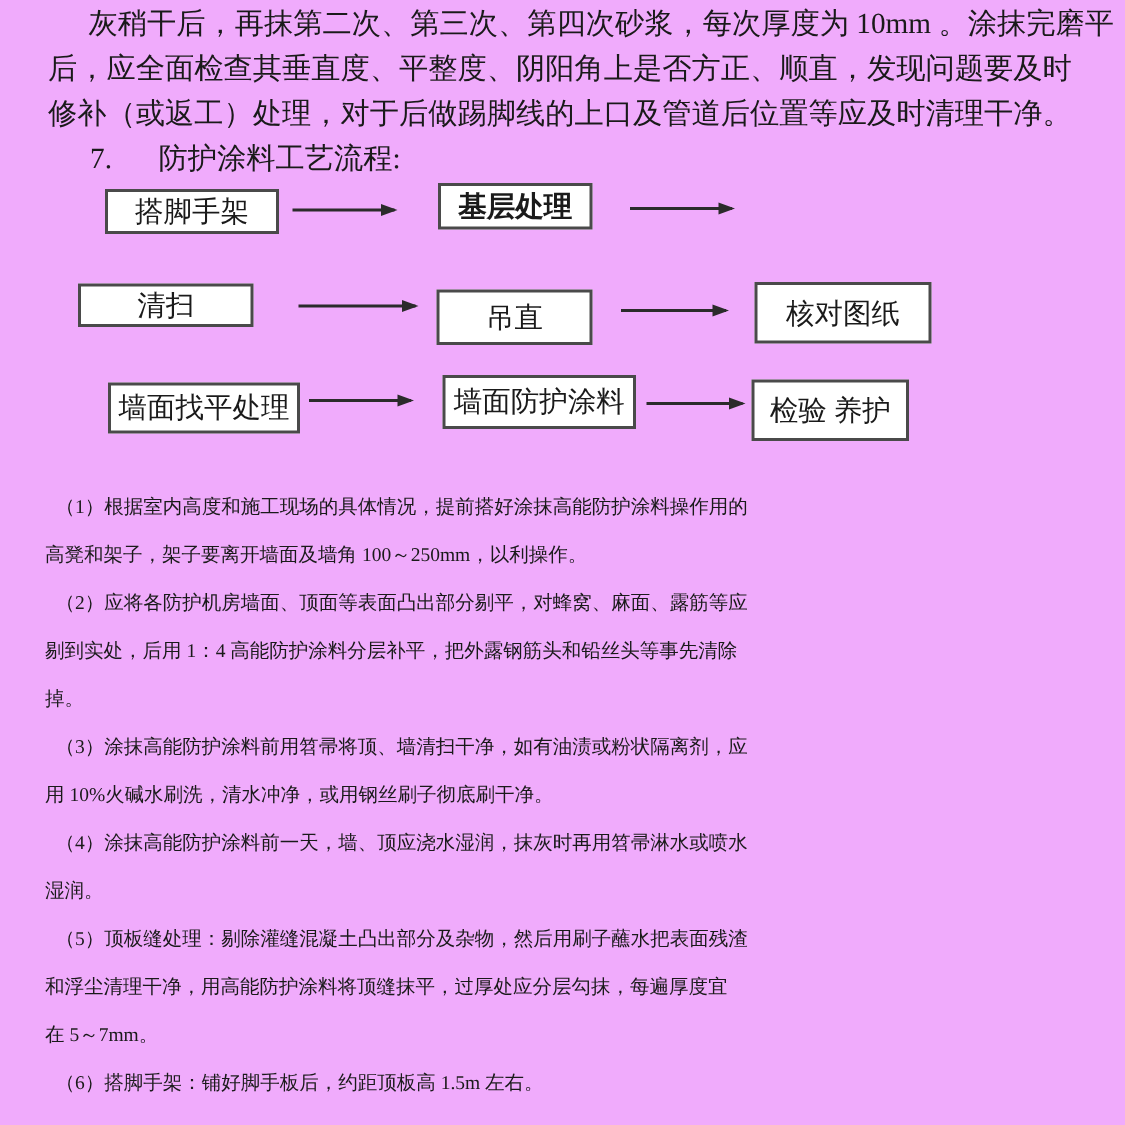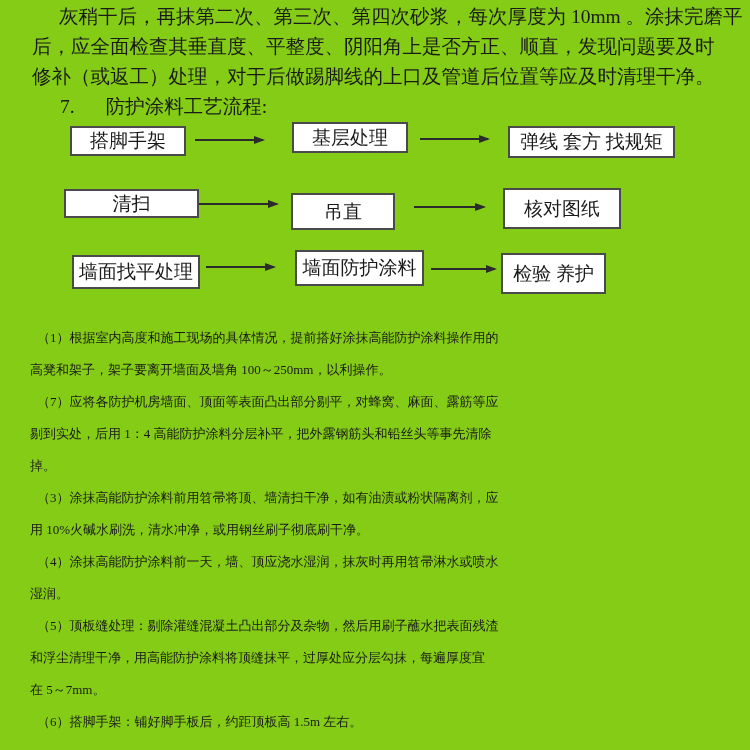--- a/index.html
+++ b/index.html
@@ -1,19 +1,19 @@
 <!DOCTYPE html>
 <html><head>
 <meta charset="utf-8">
 <style>
   html,body{margin:0;padding:0;}
   .page{
     position:relative;
     width:750px;height:750px;
-    background:#84cc16;
+    background:#f0abfc;
     overflow:hidden;
     font-family:"Liberation Serif","DejaVu Serif",serif;
     color:#1a1a1a;
   }
   
   .intro{position:absolute;left:32px;top:2px;width:694px;}
   .iline{height:30px;line-height:30px;font-size:19.5px;white-space:nowrap;}
   .iline.first{padding-left:27px;}
   
   .heading{position:absolute;left:60px;top:92px;height:30px;line-height:30px;font-size:19.5px;white-space:nowrap;}
@@ -53,43 +53,42 @@
   </div>
 
   <div class="heading">
     <span>7.</span><span class="htitle">防护涂料工艺流程:</span>
   </div>
 
   <div class="flow">
 
     <div class="fbox" style="left:70px;top:126px;width:116px;height:30px;">搭脚手架</div>
     <div class="arrow" style="left:195px;top:139px;width:68px;"></div>
-    <div class="fbox" style="left:292px;top:122px;width:116px;height:31px;">基层处理</div>
+    <div class="fbox" style="left:292px;top:122px;width:103px;height:31px;font-weight:bold;">基层处理</div>
     <div class="arrow" style="left:420px;top:138px;width:68px;"></div>
-    <div class="fbox" style="left:508px;top:126px;width:167px;height:32px;">弹线 套方 找规矩</div>
 
-    <div class="fbox" style="left:64px;top:189px;width:135px;height:29px;">清扫</div>
+    <div class="fbox" style="left:52px;top:189px;width:117px;height:29px;">清扫</div>
     <div class="arrow" style="left:199px;top:203px;width:78px;"></div>
     <div class="fbox" style="left:291px;top:193px;width:104px;height:37px;">吊直</div>
     <div class="arrow" style="left:414px;top:206px;width:70px;"></div>
     <div class="fbox" style="left:503px;top:188px;width:118px;height:41px;">核对图纸</div>
 
     <div class="fbox" style="left:72px;top:255px;width:128px;height:34px;">墙面找平处理</div>
     <div class="arrow" style="left:206px;top:266px;width:68px;"></div>
     <div class="fbox" style="left:295px;top:250px;width:129px;height:36px;text-align:right;">墙面防护涂料</div>
     <div class="arrow" style="left:431px;top:268px;width:64px;"></div>
     <div class="fbox" style="left:501px;top:253px;width:105px;height:41px;">检验 养护</div>
 
   </div>
 
   <div class="bodytext">
     <div class="bline pfirst">（1）根据室内高度和施工现场的具体情况，提前搭好涂抹高能防护涂料操作用的</div>
     <div class="bline">高凳和架子，架子要离开墙面及墙角 100～250mm，以利操作。</div>
 
-    <div class="bline pfirst">（7）应将各防护机房墙面、顶面等表面凸出部分剔平，对蜂窝、麻面、露筋等应</div>
+    <div class="bline pfirst">（2）应将各防护机房墙面、顶面等表面凸出部分剔平，对蜂窝、麻面、露筋等应</div>
     <div class="bline">剔到实处，后用 1：4 高能防护涂料分层补平，把外露钢筋头和铅丝头等事先清除</div>
     <div class="bline">掉。</div>
 
     <div class="bline pfirst">（3）涂抹高能防护涂料前用笤帚将顶、墙清扫干净，如有油渍或粉状隔离剂，应</div>
     <div class="bline">用 10%火碱水刷洗，清水冲净，或用钢丝刷子彻底刷干净。</div>
 
     <div class="bline pfirst">（4）涂抹高能防护涂料前一天，墙、顶应浇水湿润，抹灰时再用笤帚淋水或喷水</div>
     <div class="bline">湿润。</div>
 
     <div class="bline pfirst">（5）顶板缝处理：剔除灌缝混凝土凸出部分及杂物，然后用刷子蘸水把表面残渣</div>

